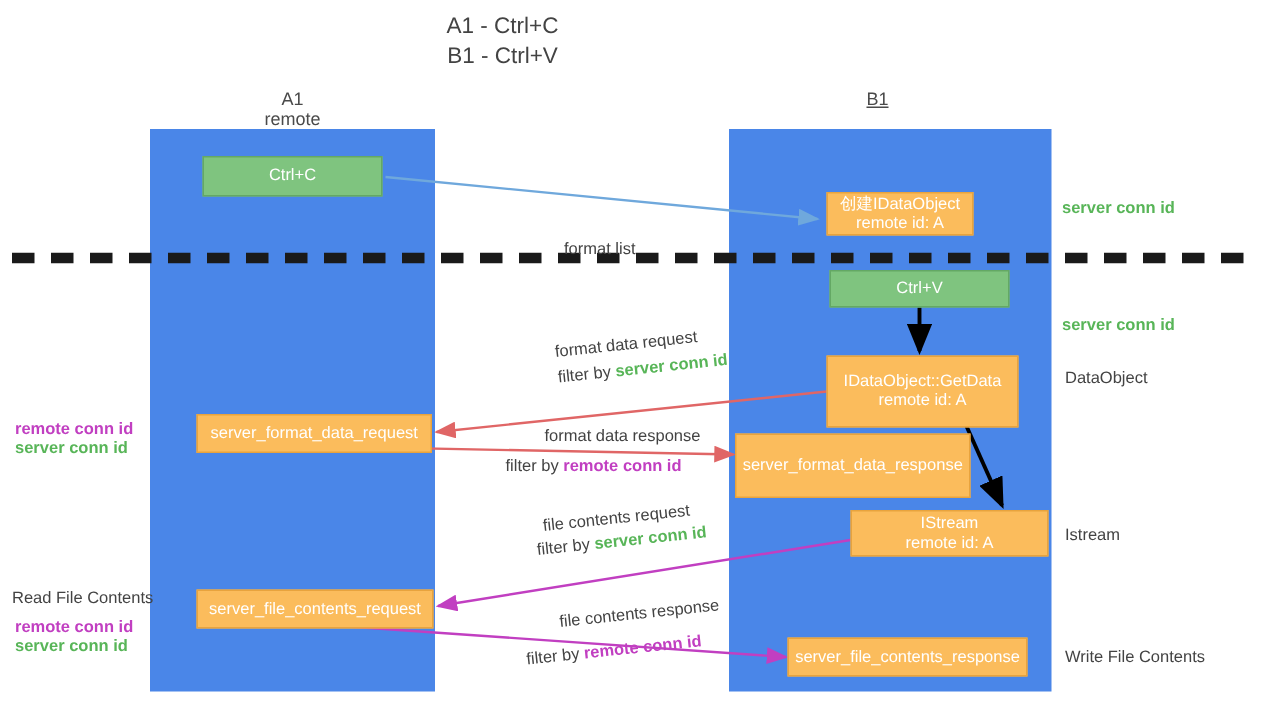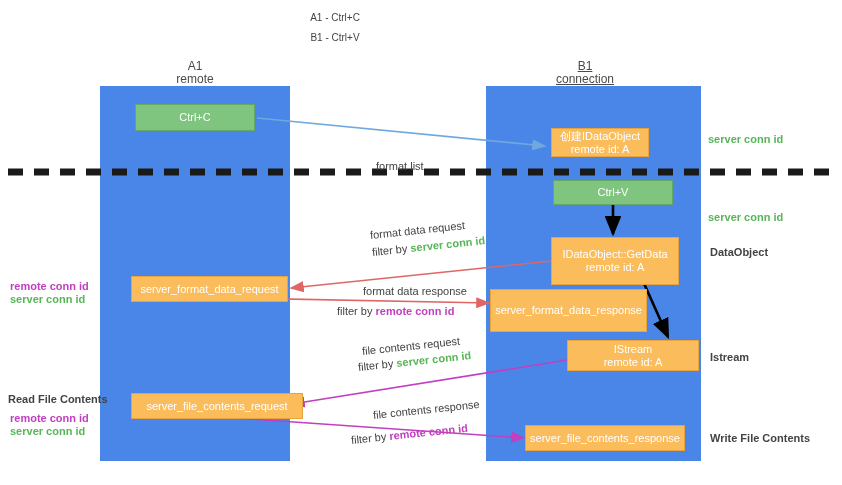--- a/index.html
+++ b/index.html
@@ -28,21 +28,21 @@
     pointer-events: none;
   }
 
   
   .title-block {
     position: absolute;
     left: 0;
     top: 8px;
     width: 670px;
     text-align: center;
-    font-size: 10px;
+    font-size: 15px;
     line-height: 20px;
     color: #434343;
   }
 
   
   .col-head {
     position: absolute;
     text-align: center;
     font-size: 12px;
     line-height: 13px;
@@ -85,21 +85,21 @@
   
   .lbl {
     position: absolute;
     font-size: 11px;
     line-height: 14px;
     color: #434343;
     white-space: nowrap;
   }
   .lbl.green-t { color: #58b558; font-weight: bold; }
   .lbl.magenta-t { color: #c13fc1; font-weight: bold; }
-  .lbl.gray-t { color: #434343; font-weight: bold; }
+  .lbl.gray-t { color: #434343; }
   .lbl.rot-up-sm { transform: rotate(-6deg); transform-origin: left center; }
 
   .inline-green { color: #58b558; font-weight: bold; }
   .inline-magenta { color: #c13fc1; font-weight: bold; }
 </style>
 </head>
 <body>
 
 <div id="canvas">
 
@@ -107,21 +107,20 @@
     <div>A1 - Ctrl+C</div>
     <div>B1 - Ctrl+V</div>
   </div>
 
   <div class="col-head" style="left:95px; top:60px;">
     <span class="ch-name">A1</span>
     <span class="ch-sub">remote</span>
   </div>
   <div class="col-head" style="left:485px; top:60px;text-decoration:underline;">
     <span class="ch-name">B1</span>
-    <span class="ch-sub">connection</span>
   </div>
 
   <div class="lane" style="left:100px; top:86px; width:190px; height:375px;"></div>
   <div class="lane" style="left:486px; top:86px; width:215px; height:375px;"></div>
 
   <svg id="svg-layer" viewBox="0 0 842 485">
     <defs>
       <marker id="ah-blue" markerWidth="9" markerHeight="7" refX="8" refY="3.5" orient="auto">
         <polygon points="0 0, 9 3.5, 0 7" fill="#6fa8dc"></polygon>
       </marker>
@@ -177,21 +176,21 @@
   </div>
 
   <div class="node orange" style="left:131px; top:276px; width:157px; height:26px;">
     <span>server_format_data_request</span>
   </div>
 
   <div class="node orange" style="left:490px; top:289px; width:157px; height:43px;">
     <span>server_format_data_response</span>
   </div>
 
-  <div class="node orange" style="left:131px; top:393px; width:172px; height:26px;">
+  <div class="node orange" style="left:131px; top:393px; width:158px; height:26px;">
     <span>server_file_contents_request</span>
   </div>
 
   <div class="node orange" style="left:525px; top:425px; width:160px; height:26px;">
     <span>server_file_contents_response</span>
   </div>
 
   <div class="lbl" style="left:376px; top:111px;margin-top:48px;">format list</div>
 
   <div class="lbl rot-up-sm" style="left:370px; top:228px;">format data request</div>

